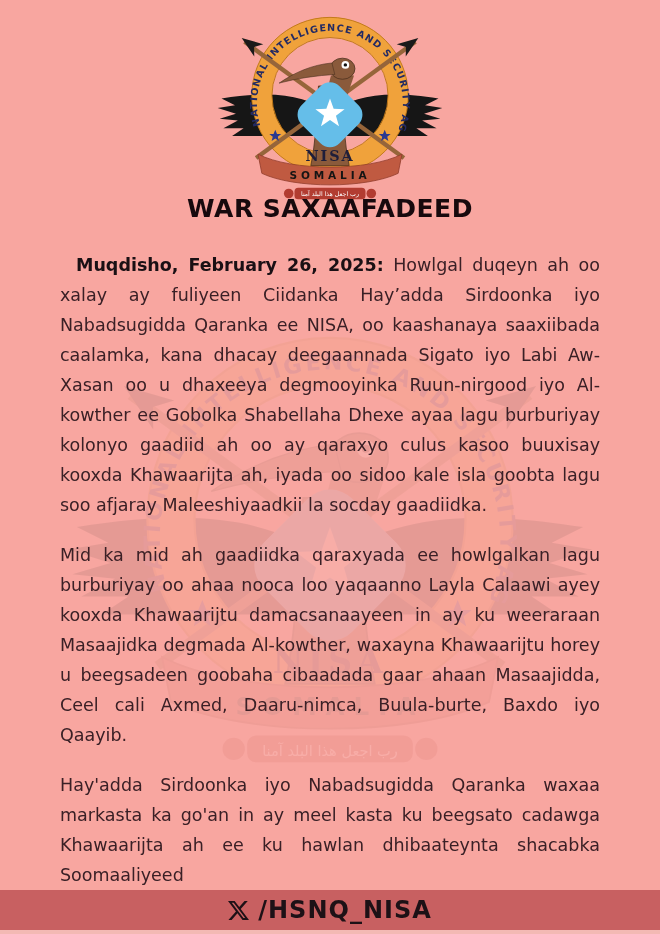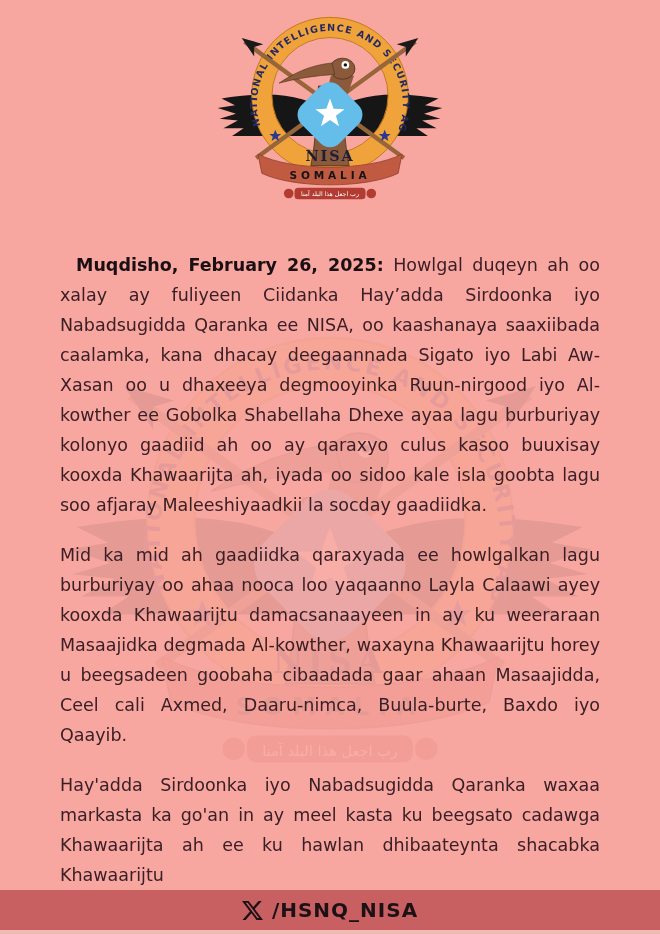--- a/index.html
+++ b/index.html
@@ -46,21 +46,21 @@
     color:#1a1014;letter-spacing:0.5px;
   }
   .footer-band{
     position:absolute;left:0;right:0;bottom:4px;height:40px;
     background:#c86061;
     display:flex;align-items:center;justify-content:center;gap:9px;
     color:#1d1116;
   }
   .footer-band .x-icon{display:flex;align-items:center;}
   .footer-band .handle{
-    font-size:20px;font-weight:600;letter-spacing:1px;
+    font-size:24px;font-weight:600;letter-spacing:1px;
   }
   .bottom-strip{
     position:absolute;left:0;right:0;bottom:0;height:4px;
     background:#f3b9b4;
   }
   .hidden-defs{position:absolute;width:0;height:0;overflow:hidden;}
 </style>
 </head>
 <body>
 
@@ -119,25 +119,26 @@
         <use href="#nisa-emblem"></use>
       </svg>
   </div>
 
   <div class="logo">
     <svg viewBox="0 0 250 195">
         <use href="#nisa-emblem"></use>
       </svg>
   </div>
 
+  <h1 class="title">WAR SAXAAFADEED</h1>
 
   <div class="content">
     <p><strong>Muqdisho, February 26, 2025:</strong><span> Howlgal duqeyn ah oo xalay ay fuliyeen Ciidanka Hay’adda Sirdoonka iyo Nabadsugidda Qaranka ee NISA, oo kaashanaya saaxiibada caalamka, kana dhacay deegaannada Sigato iyo Labi Aw-Xasan oo u dhaxeeya degmooyinka Ruun-nirgood iyo Al-kowther ee Gobolka Shabellaha Dhexe ayaa lagu burburiyay kolonyo gaadiid ah oo ay qaraxyo culus kasoo buuxisay kooxda Khawaarijta ah, iyada oo sidoo kale isla goobta lagu soo afjaray Maleeshiyaadkii la socday gaadiidka.</span></p>
     <p>Mid ka mid ah gaadiidka qaraxyada ee howlgalkan lagu burburiyay oo ahaa nooca loo yaqaanno Layla Calaawi ayey kooxda Khawaarijtu damacsanaayeen in ay ku weeraraan Masaajidka degmada Al-kowther, waxayna Khawaarijtu horey u beegsadeen goobaha cibaadada gaar ahaan Masaajidda, Ceel cali Axmed, Daaru-nimca, Buula-burte, Baxdo iyo Qaayib.</p>
-    <p>Hay'adda Sirdoonka iyo Nabadsugidda Qaranka waxaa markasta ka go'an in ay meel kasta ku beegsato cadawga Khawaarijta ah ee ku hawlan dhibaateynta shacabka Khawaarijtu</p>
+    <p>Hay'adda Sirdoonka iyo Nabadsugidda Qaranka waxaa markasta ka go'an in ay meel kasta ku beegsato cadawga Khawaarijta ah ee ku hawlan dhibaateynta shacabka Soomaaliyeed</p>
     <div class="end-mark">-DHAMMAAD-</div>
   </div>
 
   <div class="footer-band">
     <span class="x-icon">
       <svg width="21" height="21" viewBox="0 0 24 24">
         <path d="M18.901 1.153h3.68l-8.04 9.19L24 22.846h-7.406l-5.8-7.584-6.638 7.584H.474l8.6-9.83L0 1.154h7.594l5.243 6.932ZM17.61 20.644h2.039L6.486 3.24H4.298Z" fill="#1d1116"></path>
       </svg>
     </span>
     <span class="handle">/HSNQ_NISA</span>

